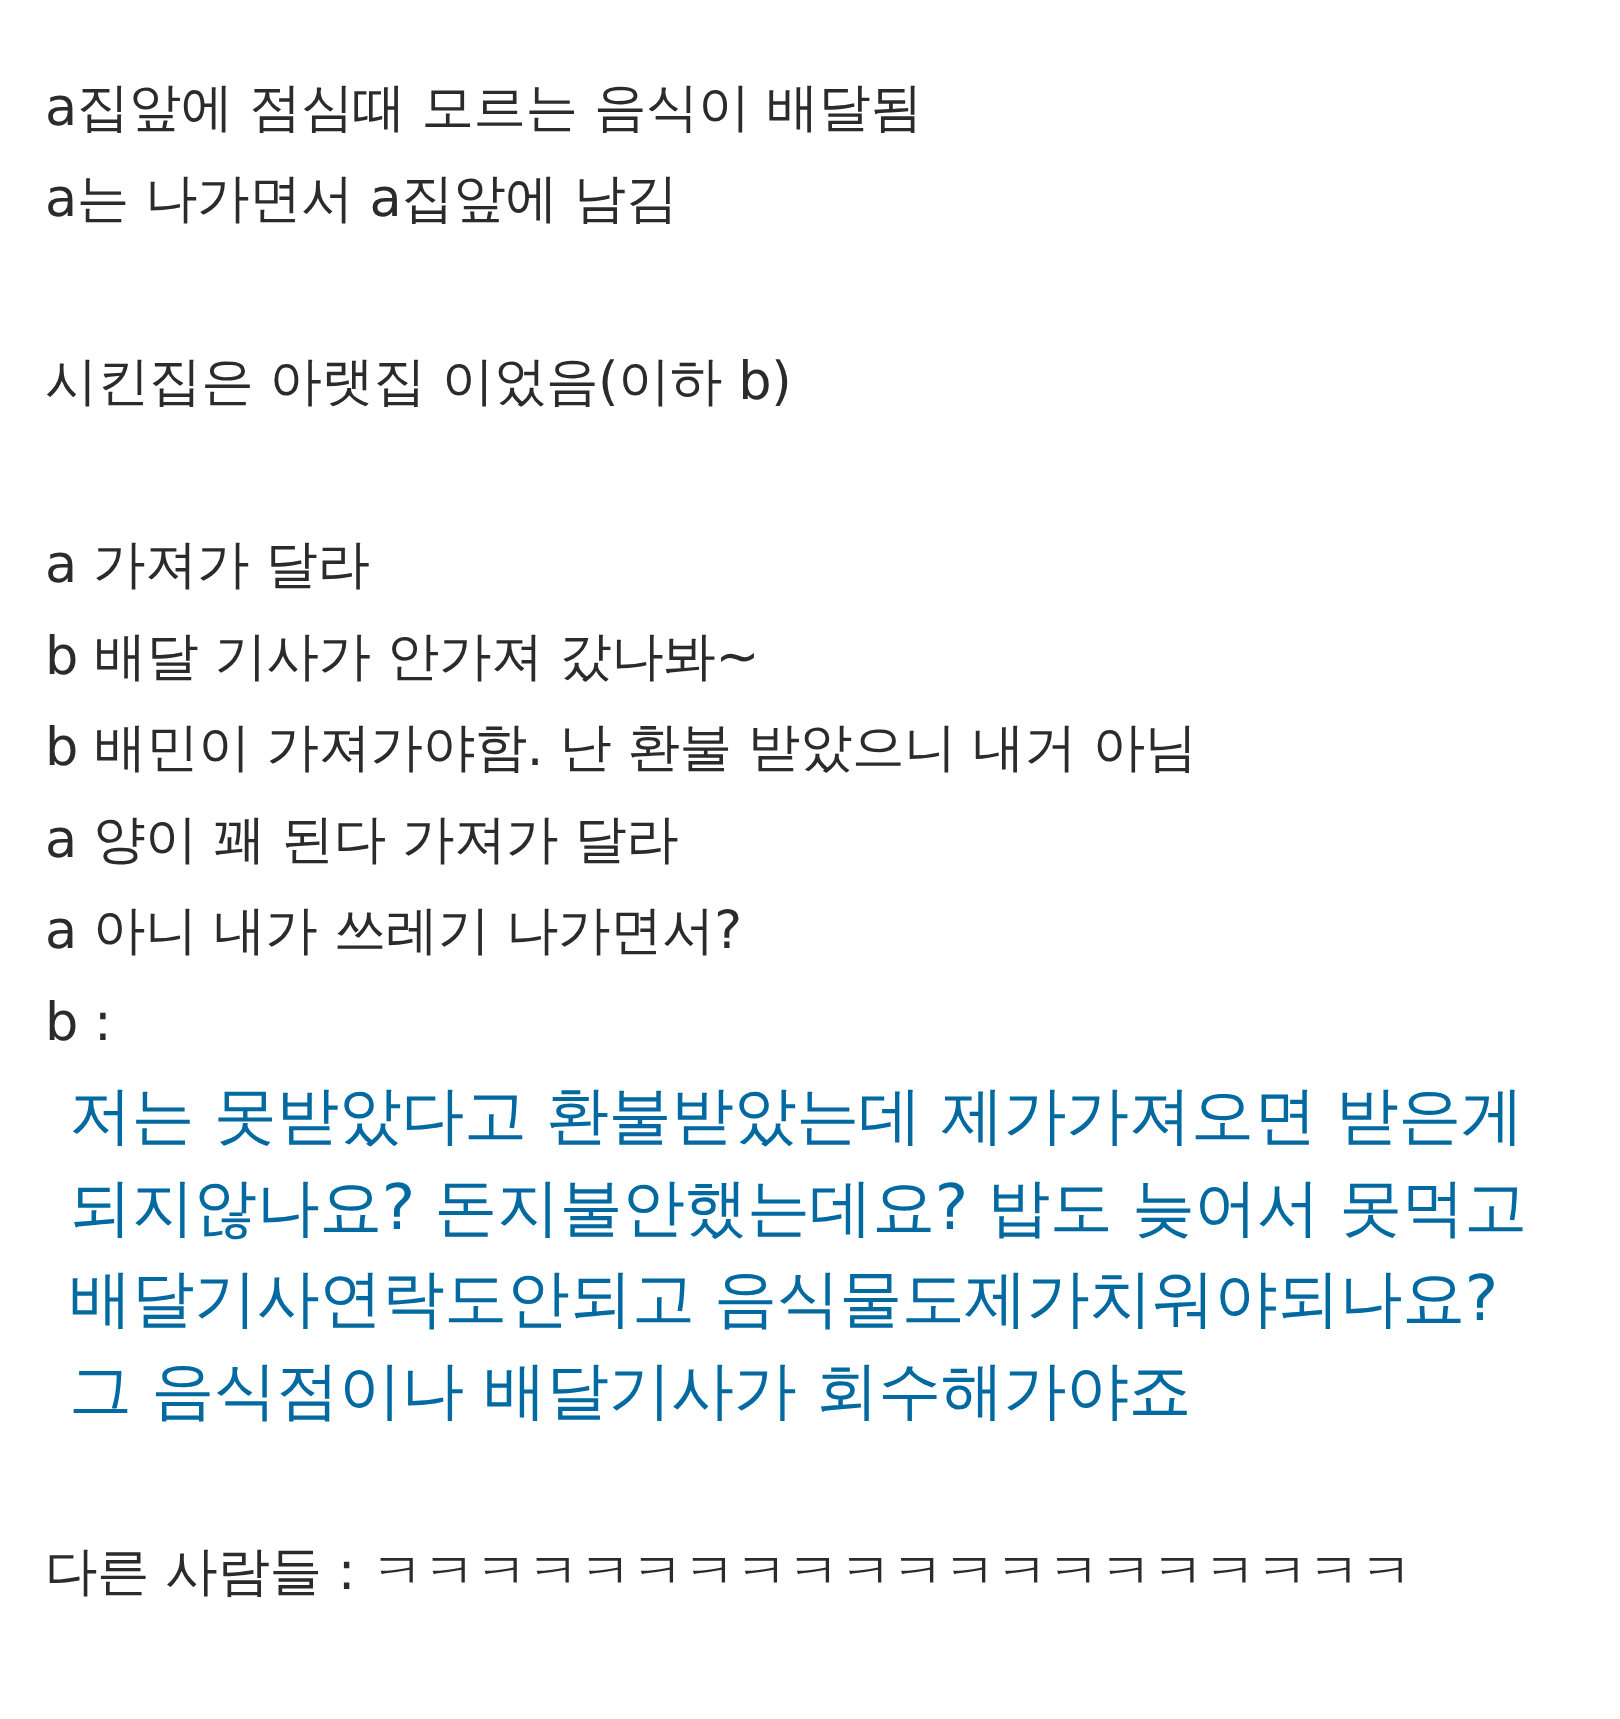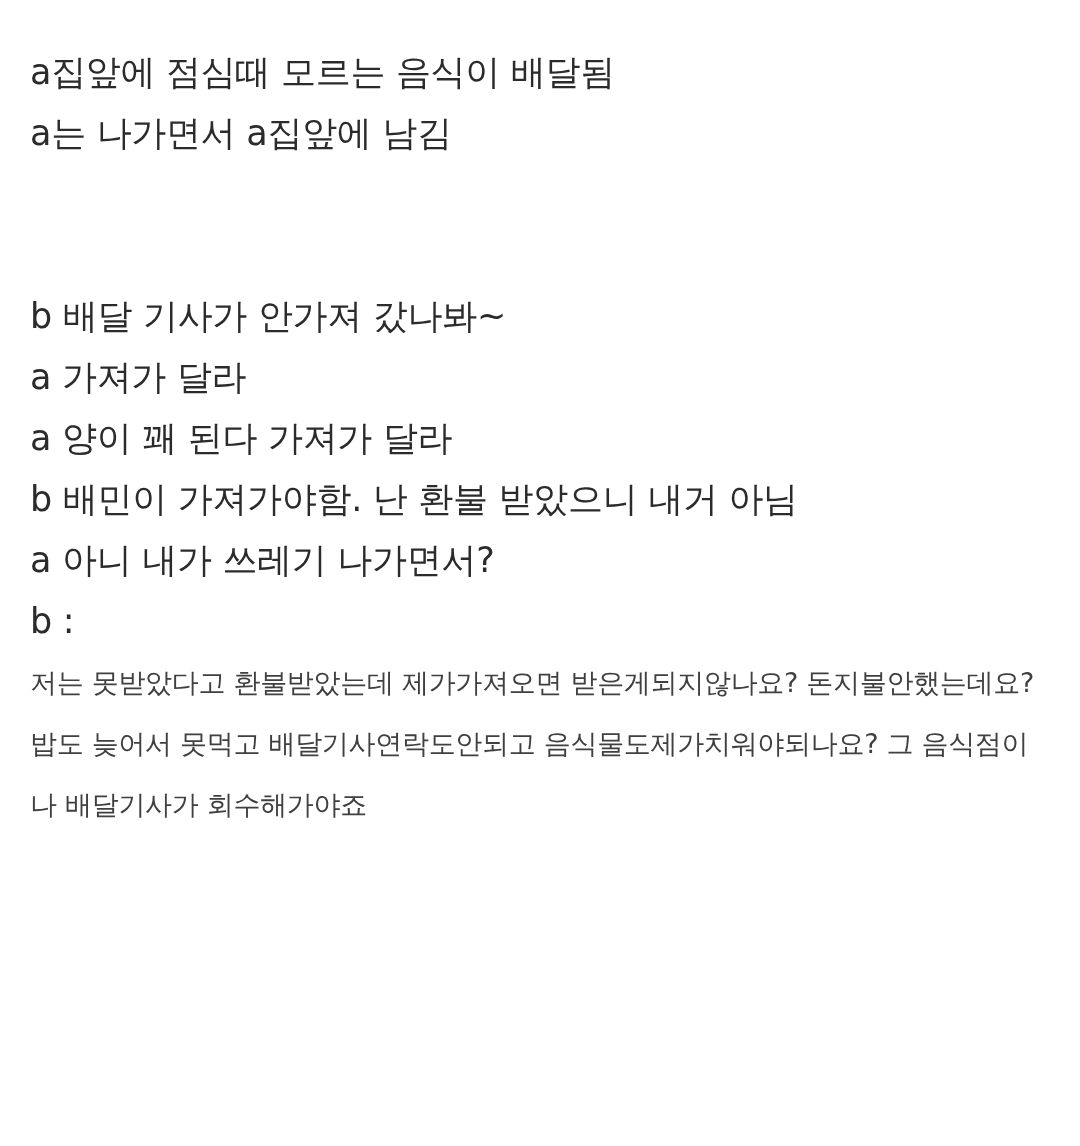--- a/index.html
+++ b/index.html
@@ -28,49 +28,56 @@
     font-size: 35px;
     line-height: 61px;
     letter-spacing: -0.3px;
     white-space: pre-wrap;
     word-break: keep-all;
   }
   .spacer {
     height: 61px;
   }
   .para {
-    color: #404040;
-    font-size: 27px;
+    color: #0369a1;
+    font-size: 42px;
     line-height: 61px;
     letter-spacing: -0.3px;
     white-space: pre-wrap;
     word-break: break-all;
+    margin-left: 16px;
   }
 </style>
 </head>
 <body>
 
 <div class="page">
 
   <div class="block">
     <div class="line">a집앞에 점심때 모르는 음식이 배달됨</div>
     <div class="line">a는 나가면서 a집앞에 남김</div>
   </div>
 
   <div class="spacer"></div>
 
+  <div class="block">
+    <div class="line">시킨집은 아랫집 이었음(이하 b)</div>
+  </div>
 
   <div class="spacer"></div>
 
   <div class="block">
+    <div class="line">a 가져가 달라</div>
     <div class="line">b 배달 기사가 안가져 갔나봐~</div>
-    <div class="line">a 가져가 달라</div>
+    <div class="line">b 배민이 가져가야함. 난 환불 받았으니 내거 아님</div>
     <div class="line">a 양이 꽤 된다 가져가 달라</div>
-    <div class="line">b 배민이 가져가야함. 난 환불 받았으니 내거 아님</div>
     <div class="line">a 아니 내가 쓰레기 나가면서?</div>
     <div class="line">b :</div>
     <div class="para">저는 못받았다고 환불받았는데 제가가져오면 받은게되지않나요? 돈지불안했는데요? 밥도 늦어서 못먹고 배달기사연락도안되고 음식물도제가치워야되나요? 그 음식점이나 배달기사가 회수해가야죠</div>
   </div>
 
   <div class="spacer"></div>
 
+  <div class="block">
+    <div class="line">다른 사람들 : ㅋㅋㅋㅋㅋㅋㅋㅋㅋㅋㅋㅋㅋㅋㅋㅋㅋㅋㅋㅋ</div>
+  </div>
 
 </div>
 
 </body></html>

